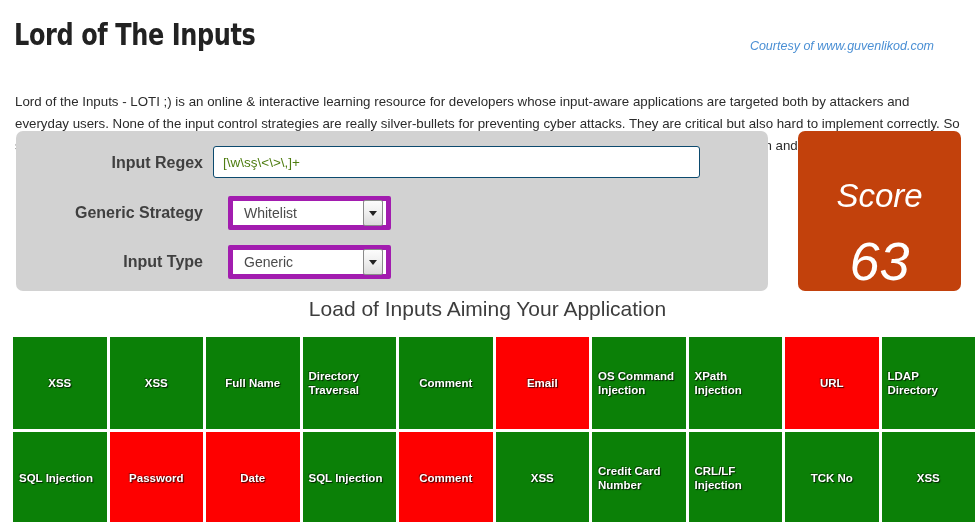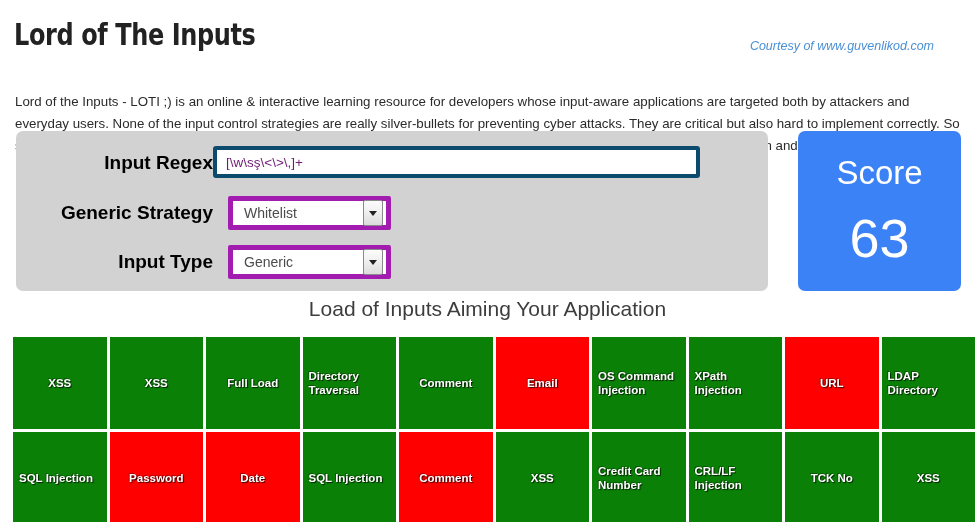--- a/index.html
+++ b/index.html
@@ -57,42 +57,42 @@
     position: absolute;
     left: 0; width: 100%;
     height: 34px;
   }
   .form-row.r1 { top: 15px; }
   .form-row.r2 { top: 65px; }
   .form-row.r3 { top: 114px; }
 
   .form-label {
     position: absolute;
-    left: 14px; top: 0;
+    left: 4px; top: 0;
     width: 183px;
     height: 34px;
     line-height: 34px;
     text-align: right;
-    font-size: 19px;
+    font-size: 16px;
     font-weight: bold;
-    color: #000000;
+    color: #404040;
     white-space: nowrap;
   }
 
   .text-input {
     position: absolute;
     left: 197px; top: 0;
     width: 487px; height: 32px;
     background: #ffffff;
-    border: 4px solid #0c4a6e;
+    border: 1px solid #0c4a6e;
     border-radius: 3px;
     padding: 0 9px;
     font-family: "Liberation Sans", sans-serif;
     font-size: 13.5px;
-    color: #701a75;
+    color: #4d7c0f;
     outline: none;
   }
 
   .select-wrap {
     position: absolute;
     left: 212px; top: 0;
     width: 163px; height: 34px;
     background: #ffffff;
     border: 5px solid #a21caf;
     border-radius: 2px;
@@ -122,28 +122,29 @@
     border-left: 4px solid transparent;
     border-right: 4px solid transparent;
     border-top: 5px solid #222222;
   }
 
   
   .score-box {
     position: absolute;
     left: 798px; top: 131px;
     width: 163px; height: 160px;
-    background: #3b82f6;
+    background: #c2410c;
     border-radius: 7px;
     color: #ffffff;
     text-align: center;
     display: flex;
     flex-direction: column;
     align-items: center;
-    justify-content: center;
+    justify-content: flex-end;
+    font-style: italic;
   }
   .score-label {
     font-size: 33px;
     line-height: 38px;
     font-weight: normal;
   }
   .score-value {
     font-size: 54px;
     line-height: 60px;
     font-weight: normal;
@@ -235,21 +236,21 @@
   <div class="grid-heading">Load of Inputs Aiming Your Application</div>
 
   <div class="grid">
       <div class="cell green one-line">
         <span>XSS</span>
       </div>
       <div class="cell green one-line">
         <span>XSS</span>
       </div>
       <div class="cell green one-line">
-        <span>Full Load</span>
+        <span>Full Name</span>
       </div>
       <div class="cell green multi-line">
         <span>Directory Traversal</span>
       </div>
       <div class="cell green one-line">
         <span>Comment</span>
       </div>
       <div class="cell red one-line">
         <span>Email</span>
       </div>

